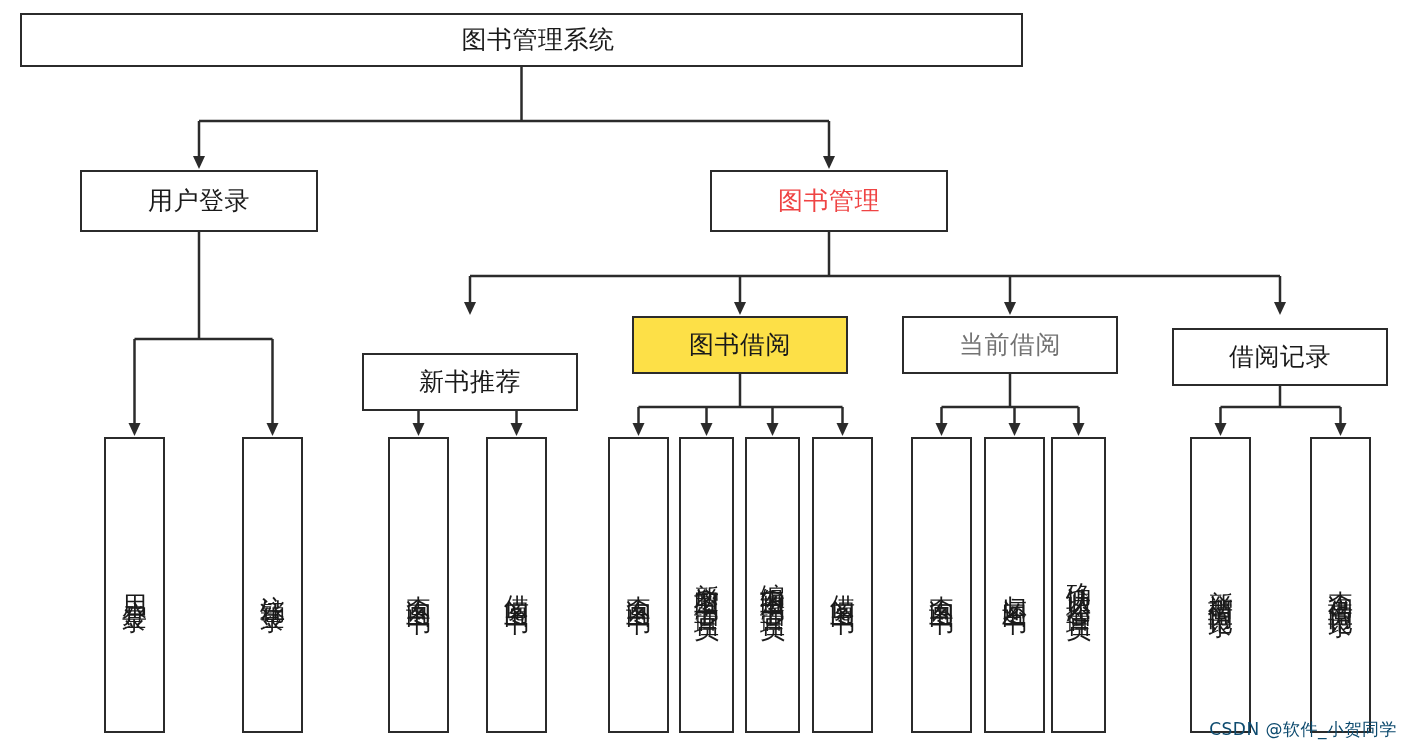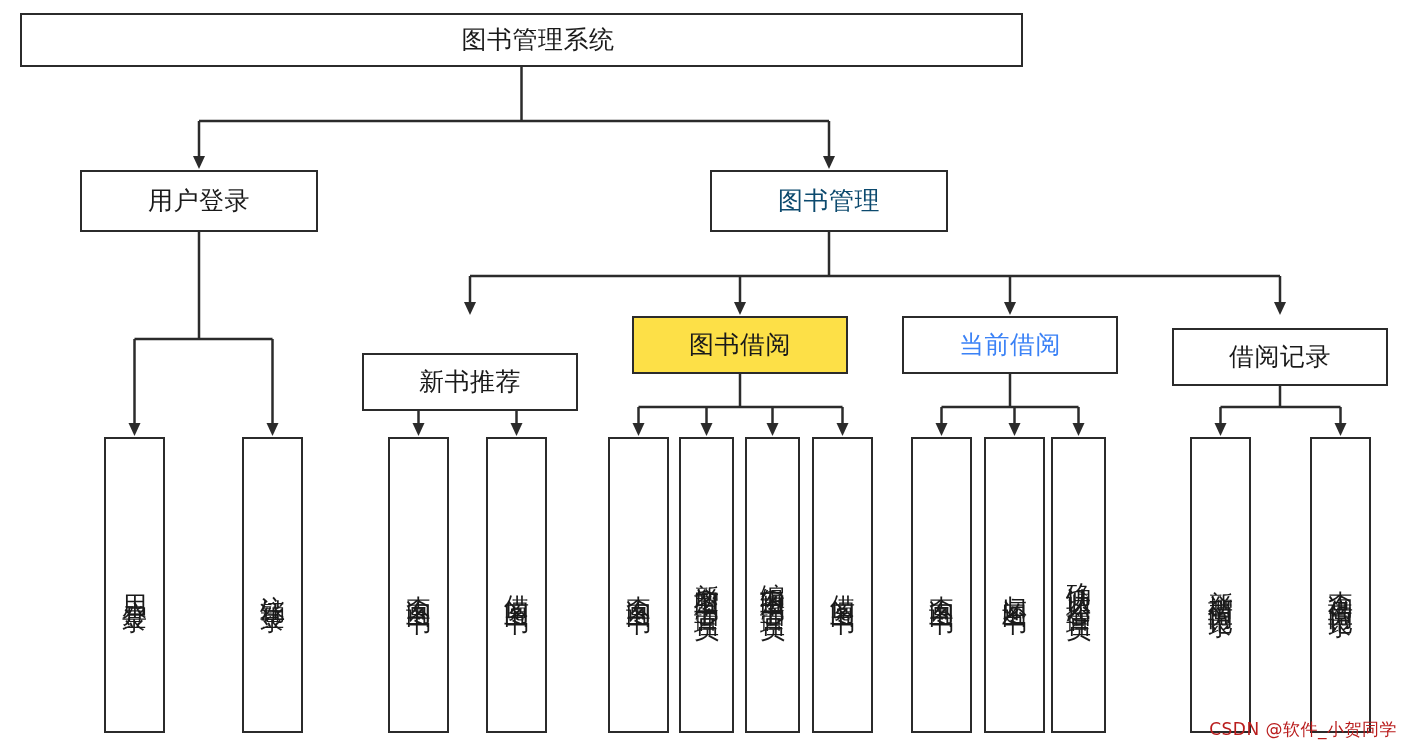--- a/index.html
+++ b/index.html
@@ -55,21 +55,21 @@
     font-size: 25px;
     letter-spacing: 5px;
     line-height: 1.0;
     white-space: normal;
   }
   #watermark {
     position: absolute;
     right: 8px;
     bottom: 6px;
     font-size: 17px;
-    color: #b91c1c;
+    color: #0c4a6e;
     letter-spacing: 0.5px;
     white-space: nowrap;
     pointer-events: none;
   }
 </style>
 </head>
 <body>
 
 <div id="diagram-root">
 
@@ -136,30 +136,30 @@
   </svg>
 
   <div id="nodes-layer">
       <div class="node-box node-h" style="left: 20px; top: 13px; width: 1003px; height: 54px; border-color: rgb(43, 43, 43); background: rgb(255, 255, 255); padding-left: 33px;">
         <div class="node-label" style="color: rgb(26, 26, 26);">图书管理系统</div>
       </div>
       <div class="node-box node-h" style="left: 80px; top: 170px; width: 238px; height: 62px; border-color: rgb(43, 43, 43); background: rgb(255, 255, 255);">
         <div class="node-label" style="color: rgb(26, 26, 26);">用户登录</div>
       </div>
       <div class="node-box node-h" style="left: 710px; top: 170px; width: 238px; height: 62px; border-color: rgb(43, 43, 43); background: rgb(255, 255, 255);">
-        <div class="node-label" style="color: #0c4a6e;">图书管理</div>
+        <div class="node-label" style="color: #ef4444;">图书管理</div>
       </div>
       <div class="node-box node-h" style="left: 362px; top: 316px; width: 216px; height: 58px; border-color: rgb(43, 43, 43); background: rgb(255, 255, 255); margin-top: 37px;">
         <div class="node-label" style="color: rgb(26, 26, 26);">新书推荐</div>
       </div>
       <div class="node-box node-h" style="left: 632px; top: 316px; width: 216px; height: 58px; border-color: rgb(43, 43, 43); background: #fde047;">
         <div class="node-label" style="color: rgb(26, 26, 26);">图书借阅</div>
       </div>
       <div class="node-box node-h" style="left: 902px; top: 316px; width: 216px; height: 58px; border-color: rgb(43, 43, 43); background: rgb(255, 255, 255);">
-        <div class="node-label" style="color: #3b82f6;">当前借阅</div>
+        <div class="node-label" style="color: #737373;">当前借阅</div>
       </div>
       <div class="node-box node-h" style="left: 1172px; top: 328px; width: 216px; height: 58px; border-color: rgb(43, 43, 43); background: rgb(255, 255, 255);">
         <div class="node-label" style="color: rgb(26, 26, 26);">借阅记录</div>
       </div>
       <div class="node-box node-v" style="left: 104px; top: 437px; width: 61px; height: 296px; border-color: rgb(43, 43, 43); background: rgb(255, 255, 255);">
         <div class="node-label" style="color: rgb(26, 26, 26);">用户登录</div>
       </div>
       <div class="node-box node-v" style="left: 242px; top: 437px; width: 61px; height: 296px; border-color: rgb(43, 43, 43); background: rgb(255, 255, 255);">
         <div class="node-label" style="color: rgb(26, 26, 26);">注销登录</div>
       </div>

